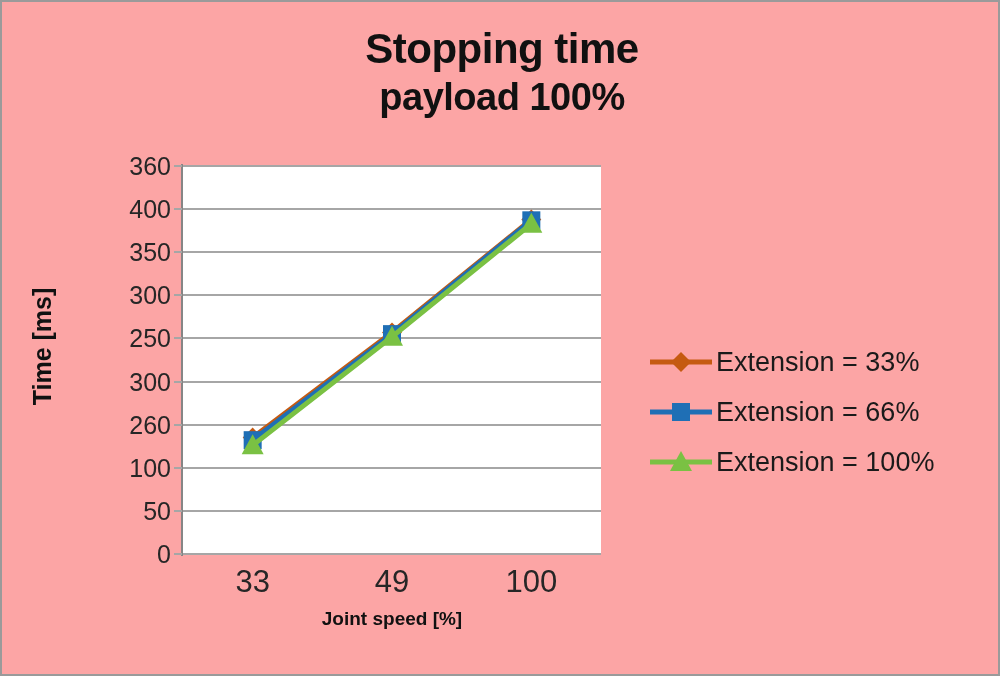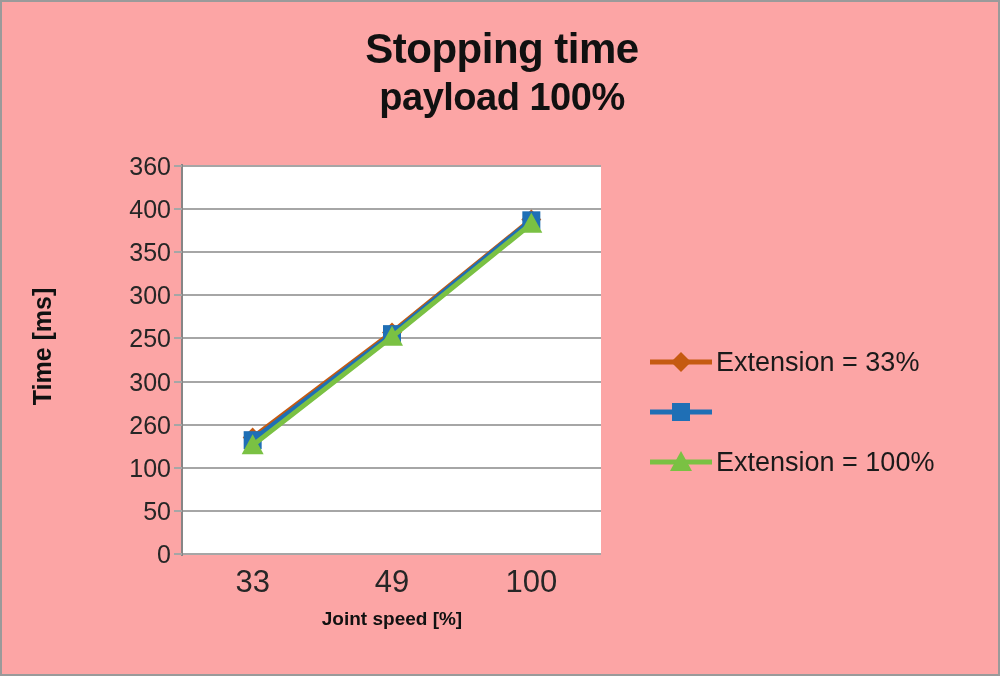--- a/index.html
+++ b/index.html
@@ -270,20 +270,21 @@
         </span>
         <span class="legend-label">Extension = 33%</span>
       </div>
       <div class="legend-row">
         <span class="legend-swatch">
           <svg width="62" height="24" viewBox="0 0 62 24">
             <line x1="0" y1="12" x2="62" y2="12" stroke="#1F6FB5" stroke-width="5"></line>
             <rect x="22" y="3" width="18" height="18" fill="#1F6FB5"></rect>
           </svg>
         </span>
+        <span class="legend-label">Extension = 66%</span>
       </div>
       <div class="legend-row">
         <span class="legend-swatch">
           <svg width="62" height="24" viewBox="0 0 62 24">
             <line x1="0" y1="12" x2="62" y2="12" stroke="#7AC143" stroke-width="5"></line>
             <polygon points="31,1 42,21 20,21" fill="#7AC143"></polygon>
           </svg>
         </span>
         <span class="legend-label">Extension = 100%</span>
       </div>

